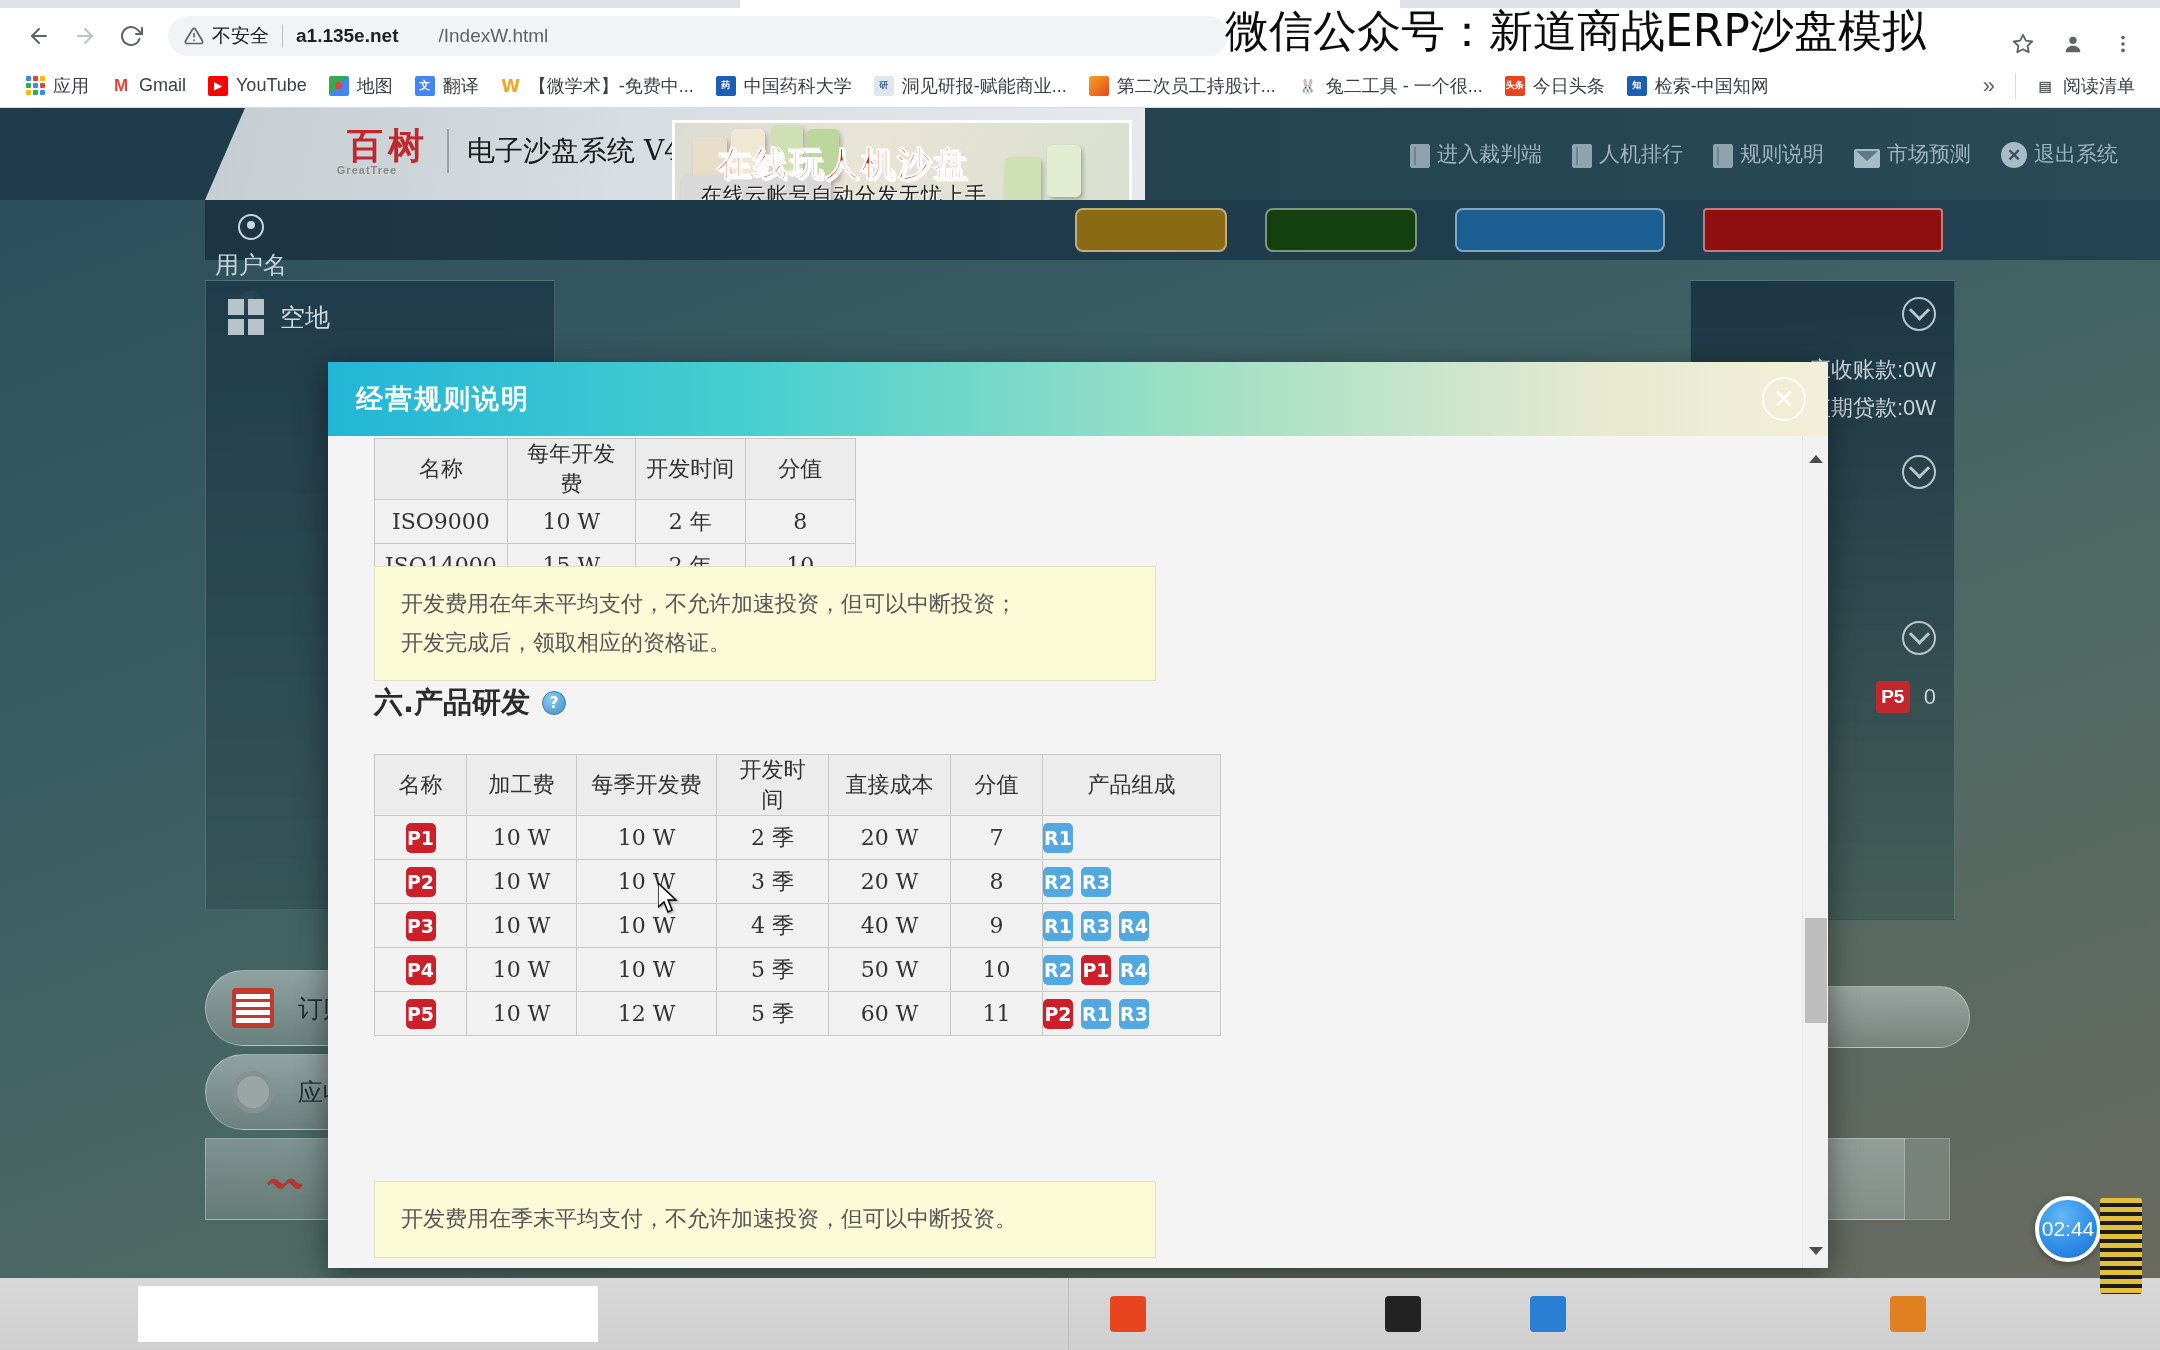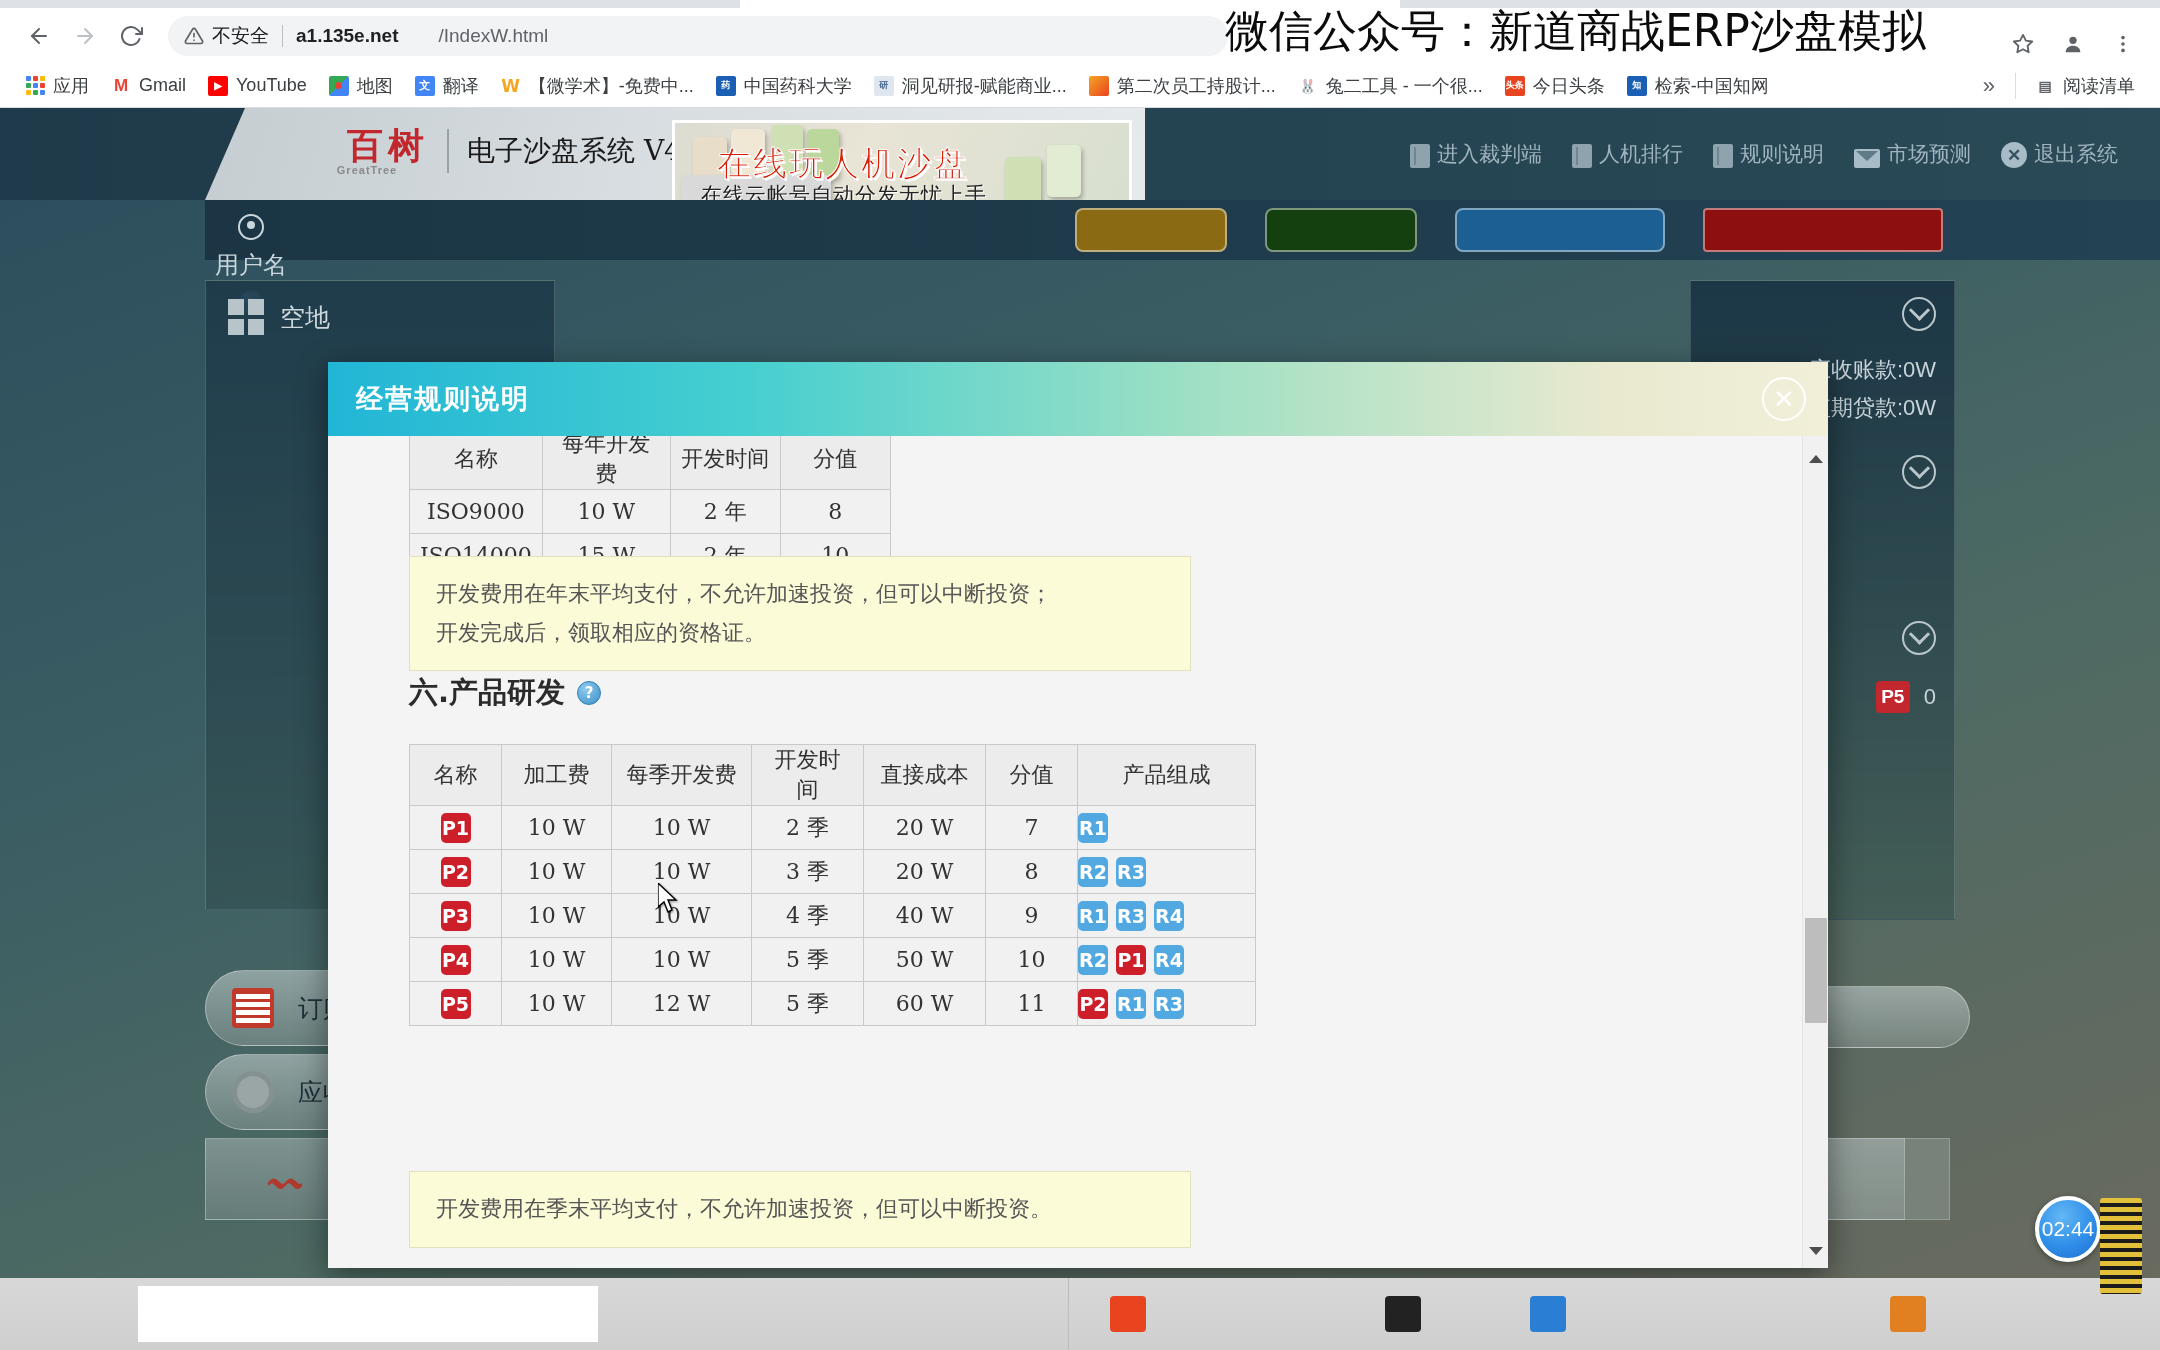--- a/index.html
+++ b/index.html
@@ -105,21 +105,21 @@
   .sys-title { font-family:"DejaVu Serif", serif; font-size:28px; color:#1a1a1a; white-space:nowrap;}
 
   .banner {
     position:absolute; top: 12px; left: 672px; width: 460px; height: 100px;
     border: 3px solid #ffffff; overflow:hidden;
     background: linear-gradient(120deg,#dcdcd2 0%, #e8e4d6 40%, #d7dfcf 100%);
   }
   .banner .keys { position:absolute; inset:0; }
   .banner .k { position:absolute; border-radius:5px; box-shadow: 2px 3px 4px rgba(0,0,0,.25);}
   .banner .b-title {
-    position:absolute; top:18px; left:42px; font-size:34px; font-weight:400;
+    position:absolute; top:18px; left:42px; font-size:34px; font-weight:700;
     color:#d81e06; -webkit-text-stroke: 1px #fff; font-family:"DejaVu Sans", sans-serif;
     letter-spacing:2px; text-shadow: 2px 2px 0 #fff;
   }
   .banner .b-sub {
     position:absolute; bottom:8px; left:26px; font-size:21px; color:#222;
     font-family:"DejaVu Sans", sans-serif; letter-spacing:1px;
     text-shadow: 1px 1px 0 #fff;
   }
 
   .hdr-nav {
@@ -242,21 +242,21 @@
   .modal-title { font-size:27px; color:#ffffff; font-weight:700; letter-spacing:2px;}
   .modal-close {
     width:44px; height:44px; border-radius:50%; border:2px solid #ffffff;
     display:flex; align-items:center; justify-content:center;
     color:#ffffff; font-size:26px; line-height:1;
   }
   .modal-body {
     position:absolute; top:74px; left:0; width:1500px; height:832px;
     background:#f4f4f4; overflow:hidden;
   }
-  .modal-scroll-area { position:absolute; top:4px; left:0; width:1462px; height:832px; padding: 0 0 0 46px; margin-left: 35px; }
+  .modal-scroll-area { position:absolute; top:14px; left:0; width:1462px; height:832px; padding: 0 0 0 46px; }
 
   
   .vscroll {
     position:absolute; top:0; right:0; width:26px; height:832px;
     background:#f1f1f1; border-left:1px solid #e4e4e4;
   }
   .vs-arrow {
     position:absolute; left:0; width:26px; height:26px;
     display:flex; align-items:center; justify-content:center;
   }

